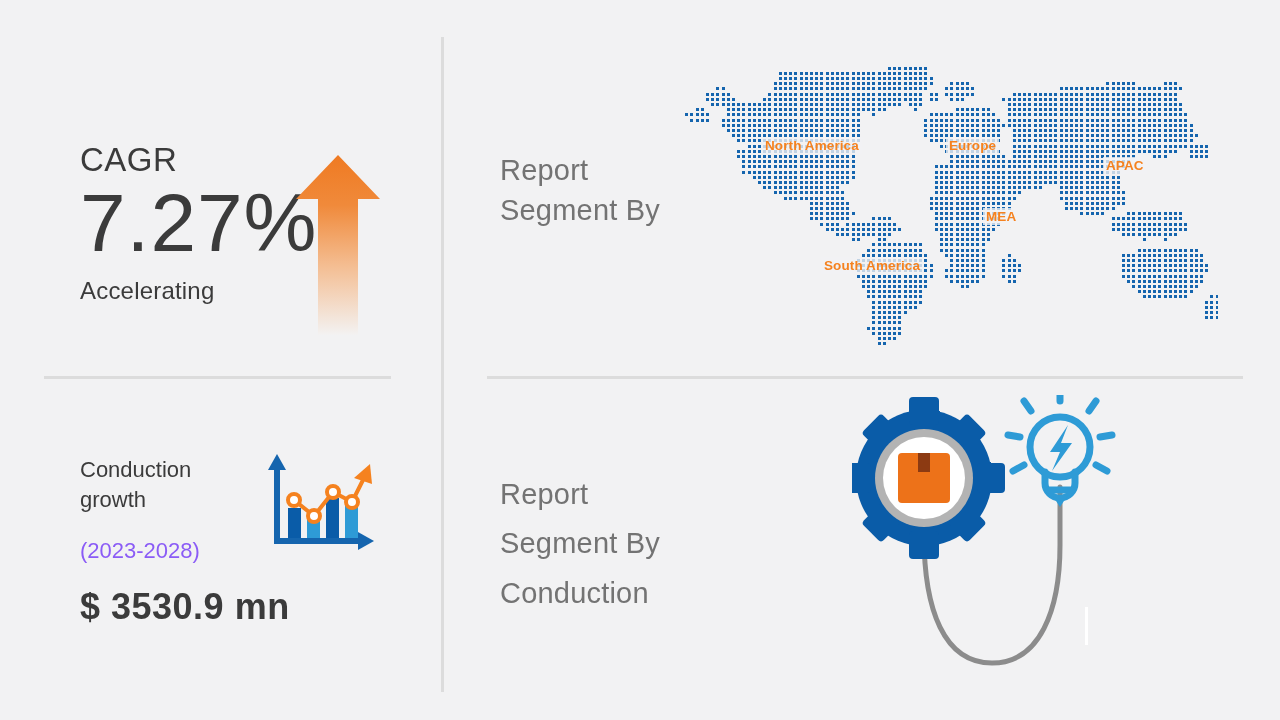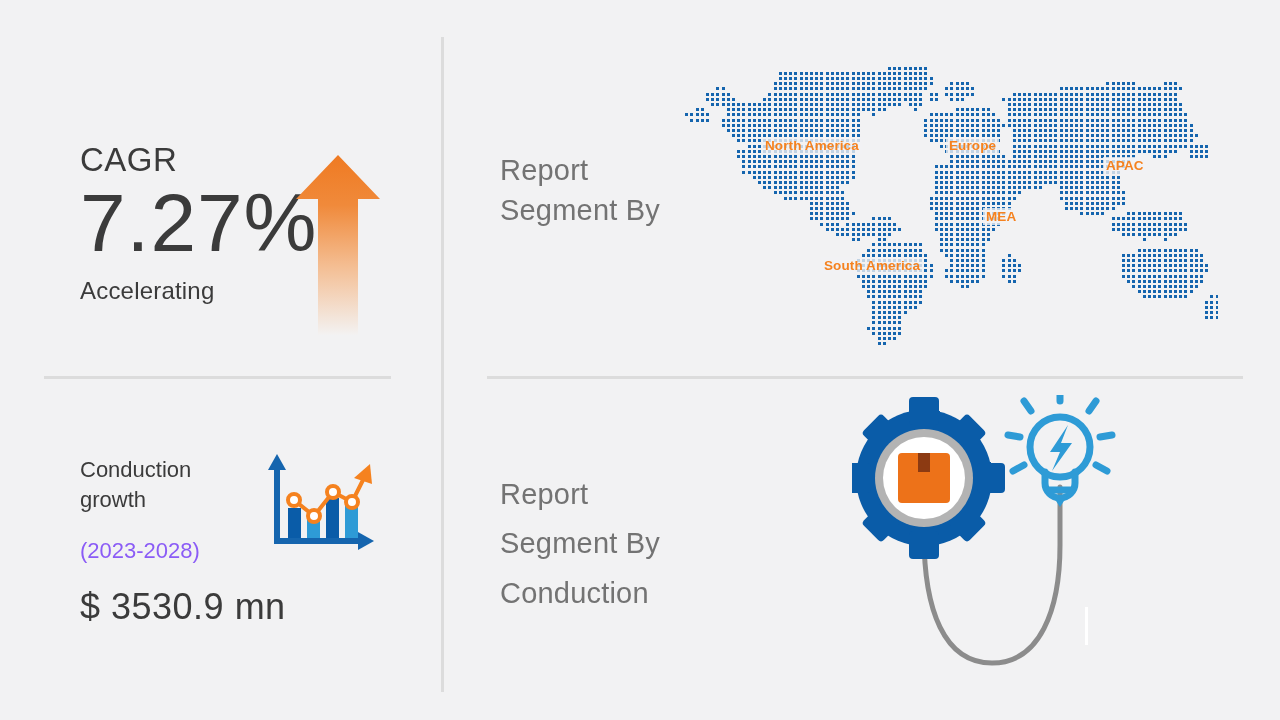--- a/index.html
+++ b/index.html
@@ -51,21 +51,21 @@
   
   .growth-block { position: absolute; left: 80px; top: 455px; }
   .growth-label {
     font-size: 22px; font-weight: 400; color: #3b3b3b;
     line-height: 1.38; max-width: 190px;
   }
   .growth-years {
     font-size: 22px; font-weight: 400; color: #8b5cf6; margin-top: 22px;
   }
   .growth-value {
-    font-size: 36px; font-weight: 400; color: #3b3b3b;
+    font-size: 36px; font-weight: 700; color: #3b3b3b;
     margin-top: 22px; letter-spacing: 0.5px; white-space: nowrap; text-align: center;
   }
   .growth-chart-icon {
     position: absolute; left: 262px; top: 452px;
     width: 112px; height: 105px;
   }
 
   
   .panel-title {
     position: absolute;

